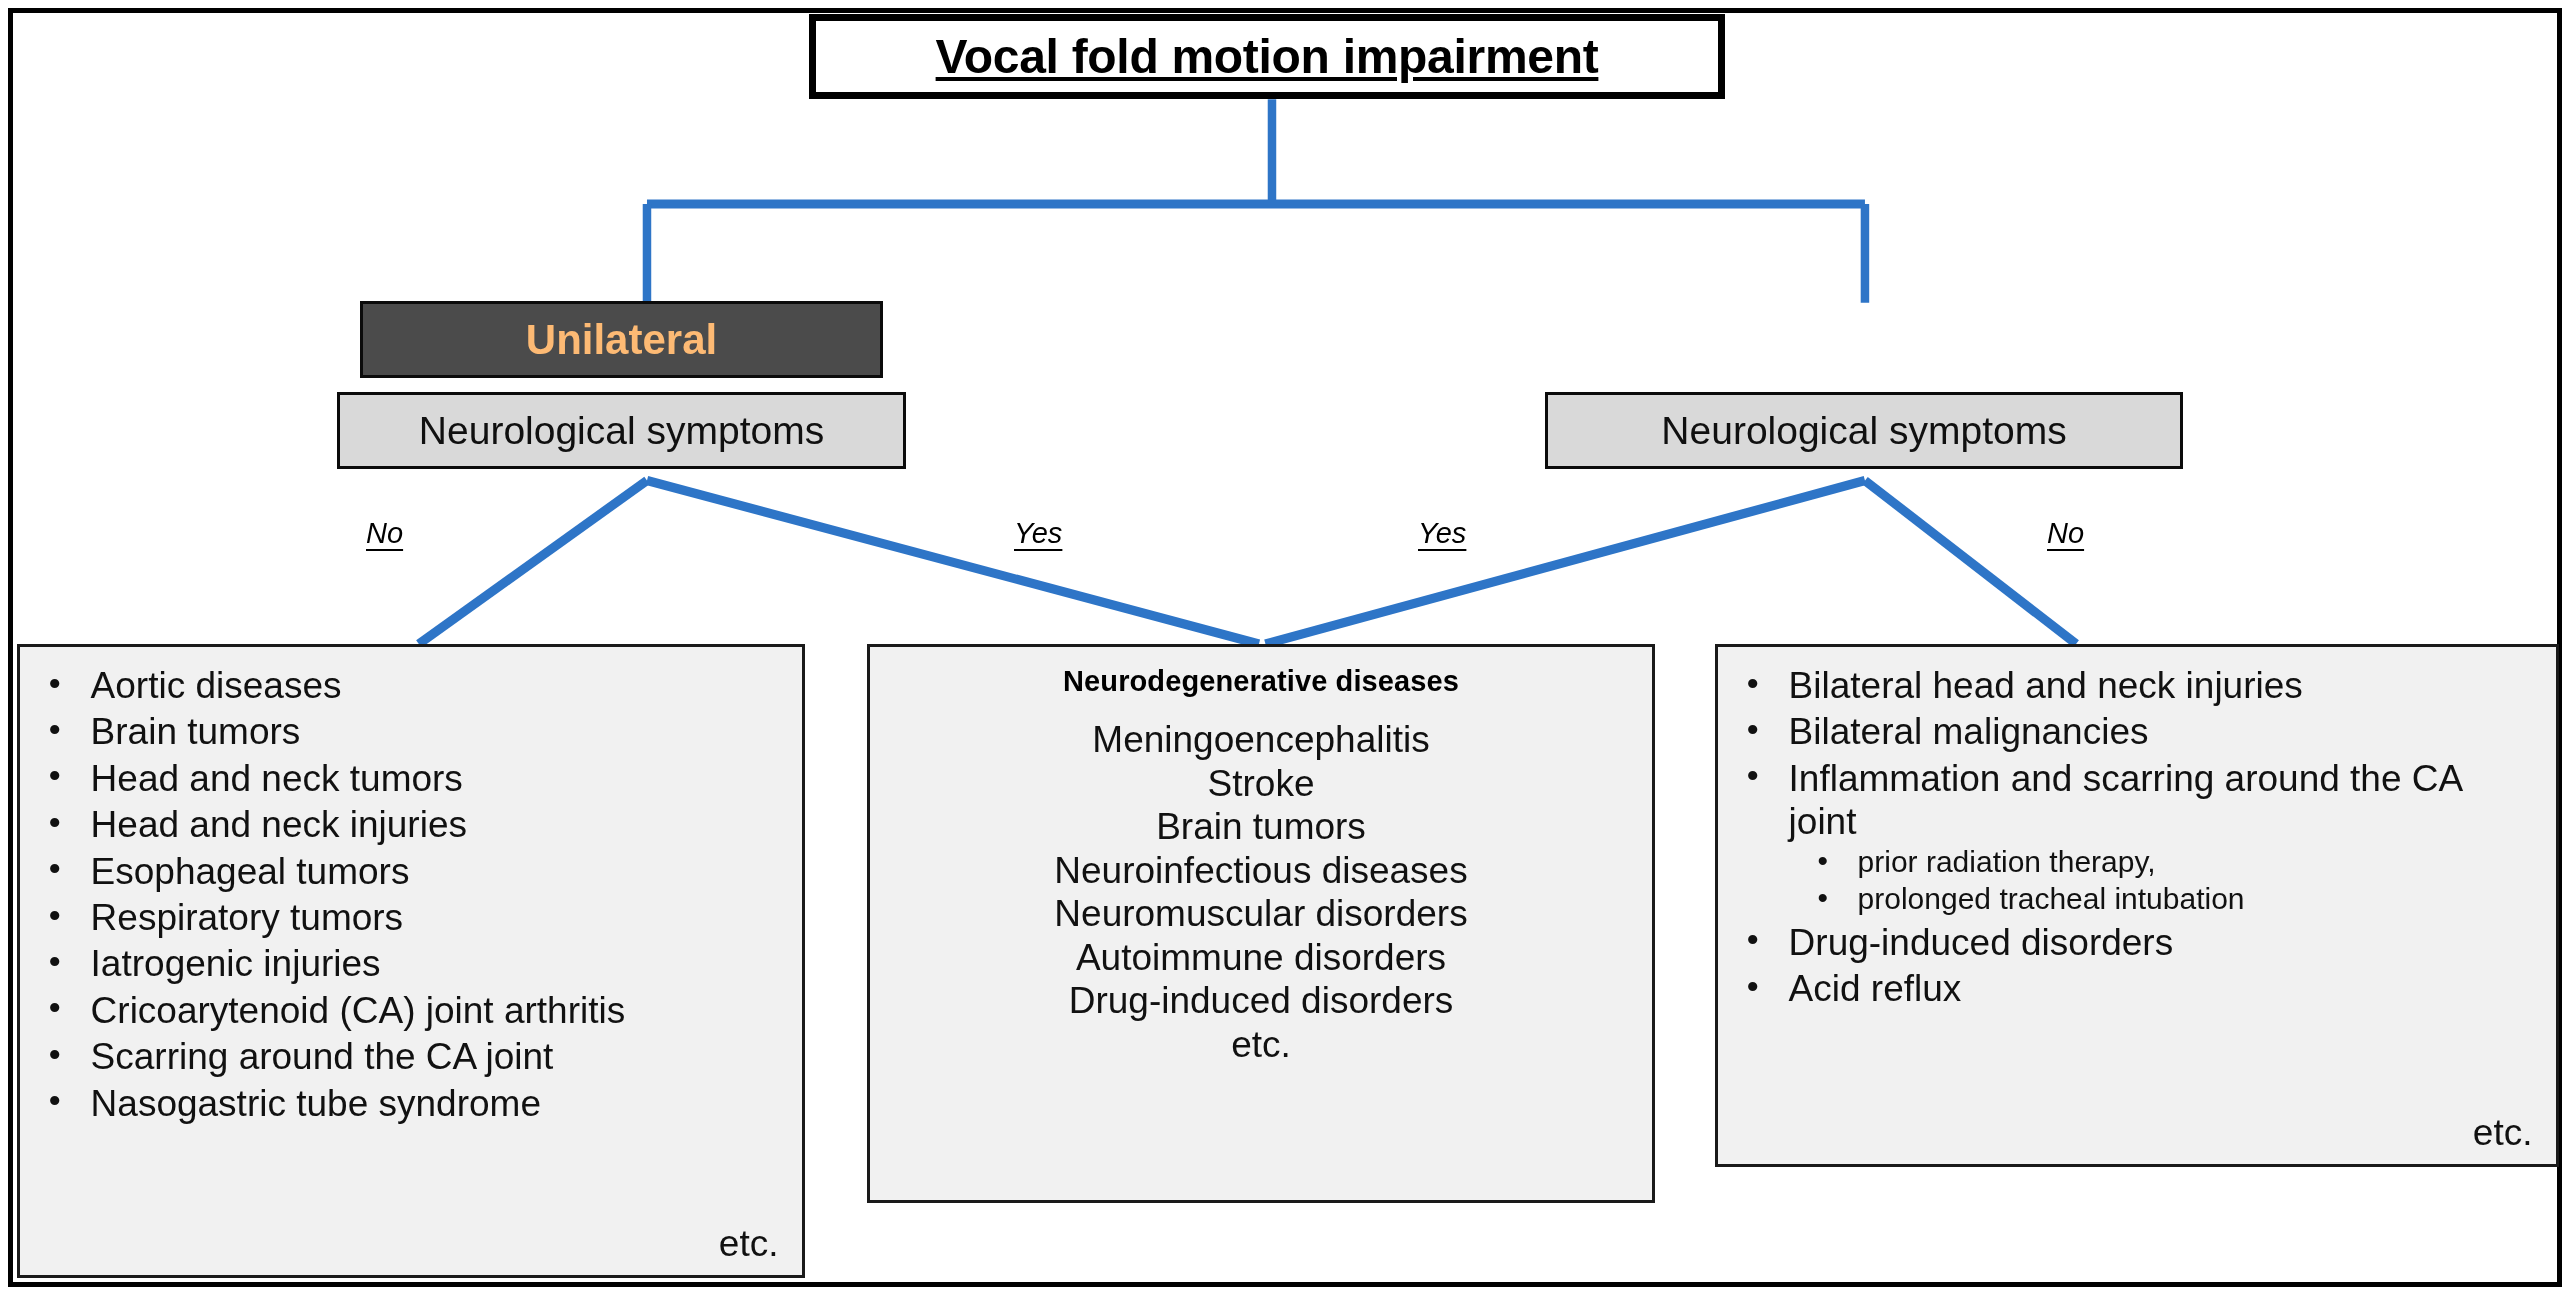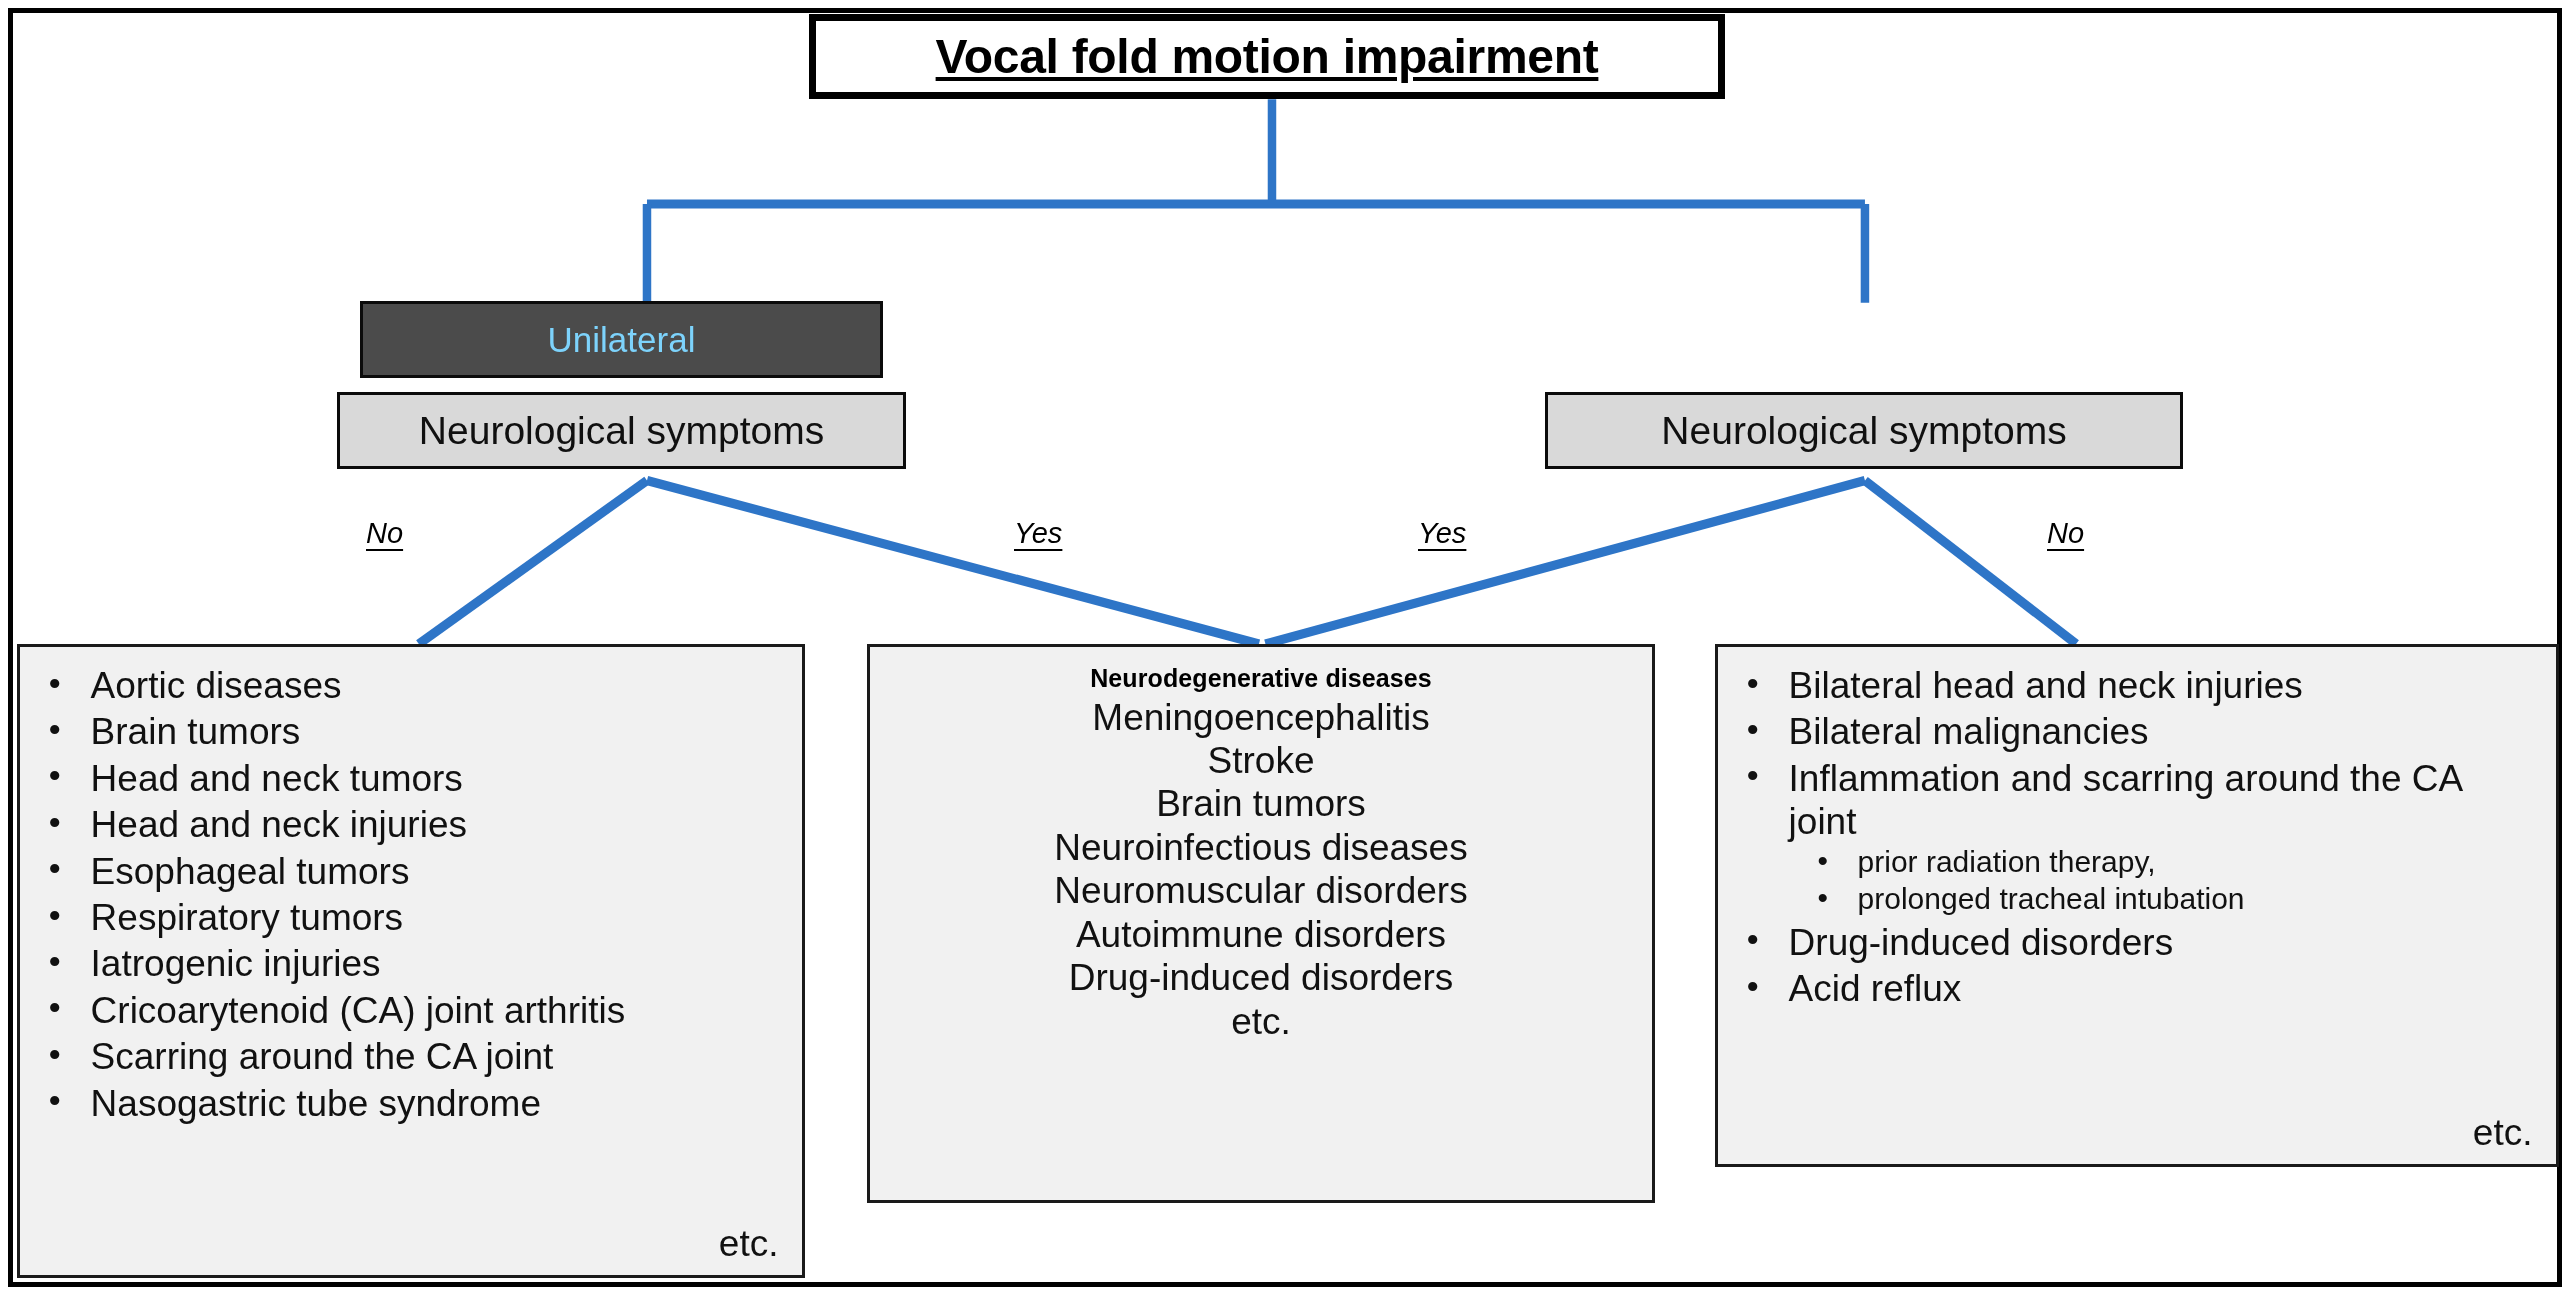--- a/index.html
+++ b/index.html
@@ -19,21 +19,21 @@
   .title-box{position:absolute;left:809px;top:14.4px;width:916px;height:85px;
       background:#ffffff;border:7.2px solid #000;box-sizing:border-box;
       display:flex;align-items:center;justify-content:center;}
   .title-text{font-size:48px;font-weight:bold;text-decoration:underline;
       text-underline-offset:3.9px;letter-spacing:-0.3px;white-space:nowrap;}
 
   
   .branch-box{position:absolute;height:77px;background:#4b4b4b;
       border:3.9px solid #0b0b0b;box-sizing:border-box;
       display:flex;align-items:center;justify-content:center;}
-  .branch-label{color:#7dd3fc;font-size:35px;font-weight:normal;white-space:nowrap;}
+  .branch-label{color:#fdba74;font-size:42px;font-weight:bold;white-space:nowrap;}
 
   
   .question-box{position:absolute;height:77px;background:#d9d9d9;
       border:3.3px solid #0b0b0b;box-sizing:border-box;
       display:flex;align-items:center;justify-content:center;}
   .question-label{color:#101010;font-size:39px;font-weight:normal;white-space:nowrap;}
 
   
   .edge-label{position:absolute;font-size:29px;font-style:italic;
       text-decoration:underline;text-underline-offset:5.9px;color:#000;white-space:nowrap;}
@@ -47,21 +47,21 @@
   ul.bullets{list-style:none;margin:0;padding:0;}
   ul.bullets > li{position:relative;padding-left:51px;font-size:37px;line-height:1.165;
       color:#111;margin:0 0 3.3px 0;}
   ul.bullets > li::before{content:"\2022";position:absolute;left:9.2px;top:-1.3px;font-size:34px;line-height:1.22;}
 
   ul.subbullets{list-style:none;margin:1.3px 0 1.3px 0;padding:0;}
   ul.subbullets > li{position:relative;padding-left:69px;font-size:30px;line-height:1.22;color:#111;}
   ul.subbullets > li::before{content:"\2022";position:absolute;left:29px;top:-1.3px;font-size:30px;}
 
   .centered-list{text-align:center;}
-  .centered-list .c-head{font-size:25px;font-weight:bold;line-height:1.18;margin-bottom:2px;letter-spacing:0.1px;}
+  .centered-list .c-head{font-size:29px;font-weight:bold;line-height:1.18;margin-bottom:20px;letter-spacing:0.1px;}
   .centered-list .c-item{font-size:37px;line-height:1.175;color:#111;}
 
   .etc-right{position:absolute;right:23.5px;bottom:10.5px;font-size:37px;color:#111;}
   .etc-center{text-align:center;font-size:37px;line-height:1.175;color:#111;}
 </style>
 </head>
 <body>
 
 <div id="canvas">
 

